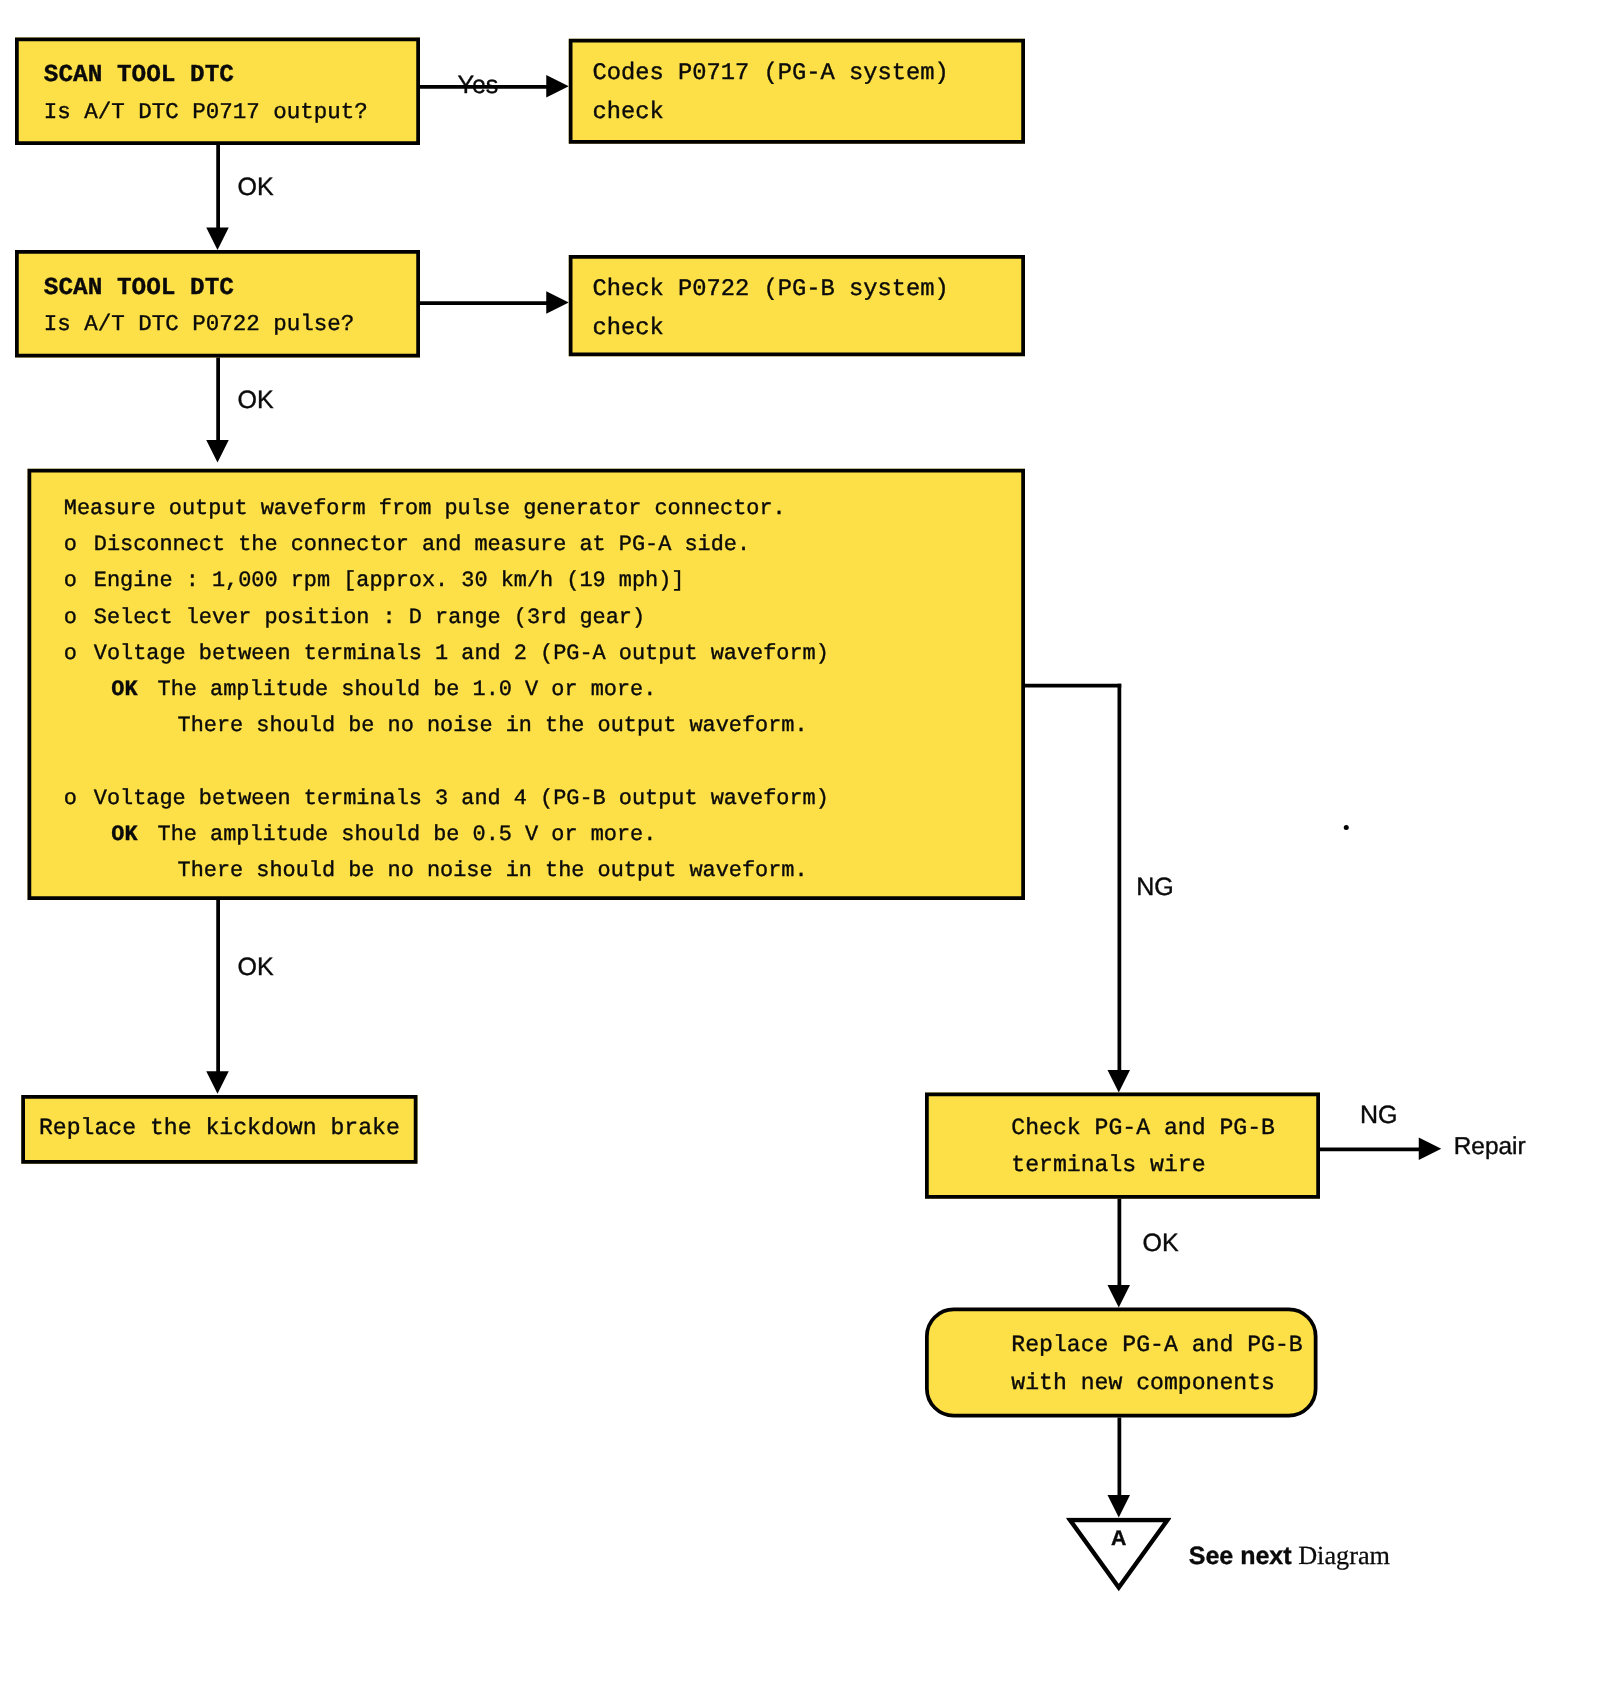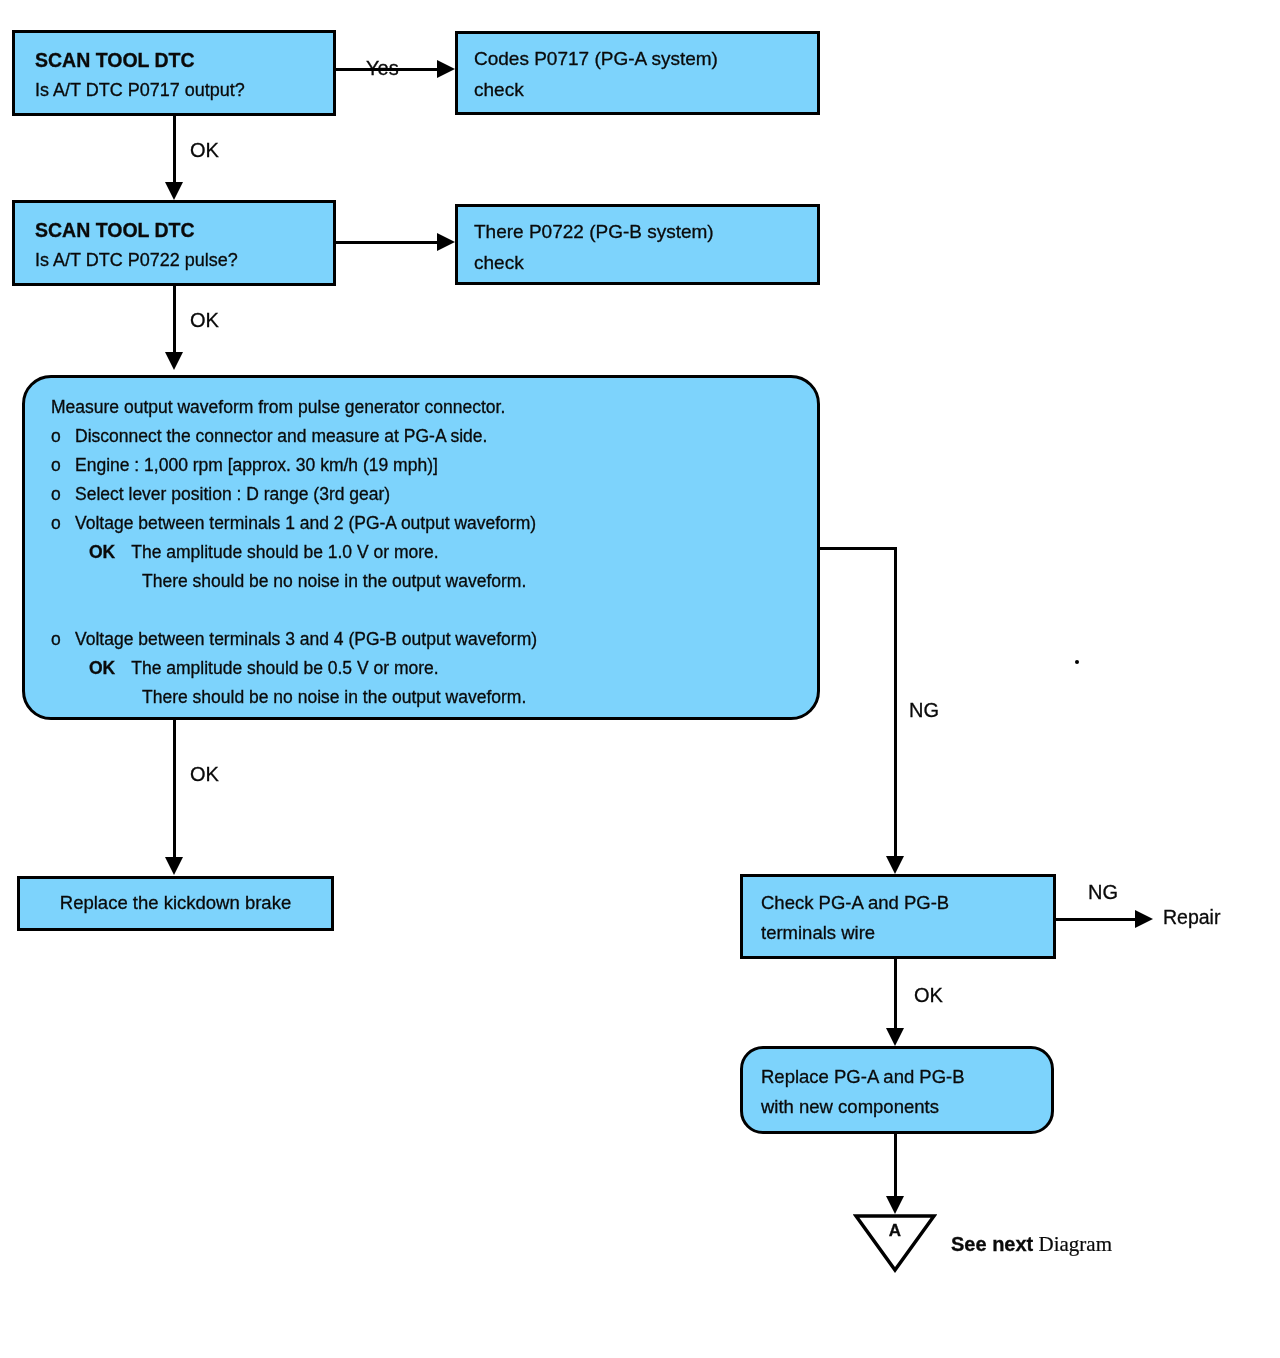--- a/index.html
+++ b/index.html
@@ -1,21 +1,21 @@
 <!DOCTYPE html>
 <html><head>
 <meta charset="utf-8">
 <style>
   html,body{margin:0;padding:0;background:#fff;}
   #canvas{
     position:relative;width:1280px;height:1358px;background:#fff;overflow:hidden;
     font-family:"Liberation Sans", sans-serif;color:#0a0a0a;
     -webkit-text-stroke:0.3px #0a0a0a;
   }
-  .box{position:absolute;border:3px solid #000;background:#7dd3fc;box-sizing:border-box;}
+  .box{position:absolute;border:3px solid #000;background:#fde047;box-sizing:border-box;font-family:Liberation Mono, monospace;}
   .hline{position:absolute;height:3px;background:#000;}
   .vline{position:absolute;width:3px;background:#000;}
   .ah-right{position:absolute;width:0;height:0;
     border-top:9px solid transparent;border-bottom:9px solid transparent;border-left:18px solid #000;}
   .ah-down{position:absolute;width:0;height:0;
     border-left:9px solid transparent;border-right:9px solid transparent;border-top:18px solid #000;}
   .lbl{position:absolute;font-size:20px;white-space:nowrap;}
   .step{padding:12px 0 0 20px;}
   .step .t1{font-weight:bold;font-size:19.5px;line-height:30px;white-space:nowrap;}
   .step .t2{font-size:18px;line-height:30px;white-space:nowrap;}
@@ -23,21 +23,21 @@
   .res div{white-space:nowrap;}
   #measure-box{padding:15px 0 0 26px;}
   .mline{font-size:17.5px;line-height:29px;white-space:nowrap;}
   .mline .mb{display:inline-block;width:24px;}
   .mline.ind1{padding-left:38px;}
   .mline .mok{font-weight:bold;margin-right:16px;}
   .mline.ind2{padding-left:91px;}
   .mline.blank{height:29px;}
   #kickdown-box{font-size:18.5px;line-height:48px;text-align:center;white-space:nowrap;}
   .res2{padding:11px 0 0 18px;font-size:18.5px;line-height:30px;}
-  .res2 div{white-space:nowrap;}
+  .res2 div{white-space:nowrap;margin-left:48px;}
   #see-next{position:absolute;white-space:nowrap;}
   #see-next .sn-bold{font-weight:bold;font-size:20px;}
   #see-next .sn-serif{font-family:"Liberation Serif", serif;font-size:21px;-webkit-text-stroke:0.2px #0a0a0a;}
   #speck{position:absolute;width:4px;height:4px;background:#000;border-radius:50%;}
   #connector-a{position:absolute;}
   #connector-a .a-letter{
     position:absolute;left:0;top:7px;width:100%;text-align:center;
     font-size:17px;font-weight:bold;
   }
 </style>
@@ -66,29 +66,29 @@
 
   <div class="box step" style="left:12px;top:200px;width:324px;height:86px;">
     <div class="t1">SCAN TOOL DTC</div>
     <div class="t2">Is A/T DTC P0722 pulse?</div>
   </div>
 
   <div class="hline" style="left:336px;top:241px;width:102px;"></div>
   <div class="ah-right" style="left:437px;top:233px;"></div>
 
   <div class="box res" style="left:455px;top:204px;width:365px;height:81px;">
-    <div>There P0722 (PG-B system)</div>
+    <div>Check P0722 (PG-B system)</div>
     <div>check</div>
   </div>
 
   <div class="vline" style="left:173px;top:286px;height:70px;"></div>
   <div class="ah-down" style="left:165px;top:352px;"></div>
   <div class="lbl" style="left:190px;top:309px;">OK</div>
 
-  <div id="measure-box" class="box" style="left:22px;top:375px;width:798px;height:345px;border-radius:29px;">
+  <div id="measure-box" class="box" style="left:22px;top:375px;width:798px;height:345px;">
     <div class="mline"><span>Measure output waveform from pulse generator connector.</span></div>
     <div class="mline"><span class="mb">o</span><span>Disconnect the connector and measure at PG-A side.</span></div>
     <div class="mline"><span class="mb">o</span><span>Engine : 1,000 rpm [approx. 30 km/h (19 mph)]</span></div>
     <div class="mline"><span class="mb">o</span><span>Select lever position : D range (3rd gear)</span></div>
     <div class="mline"><span class="mb">o</span><span>Voltage between terminals 1 and 2 (PG-A output waveform)</span></div>
     <div class="mline ind1"><span class="mok">OK</span><span>The amplitude should be 1.0 V or more.</span></div>
     <div class="mline ind2"><span>There should be no noise in the output waveform.</span></div>
     <div class="mline blank"></div>
     <div class="mline"><span class="mb">o</span><span>Voltage between terminals 3 and 4 (PG-B output waveform)</span></div>
     <div class="mline ind1"><span class="mok">OK</span><span>The amplitude should be 0.5 V or more.</span></div>

